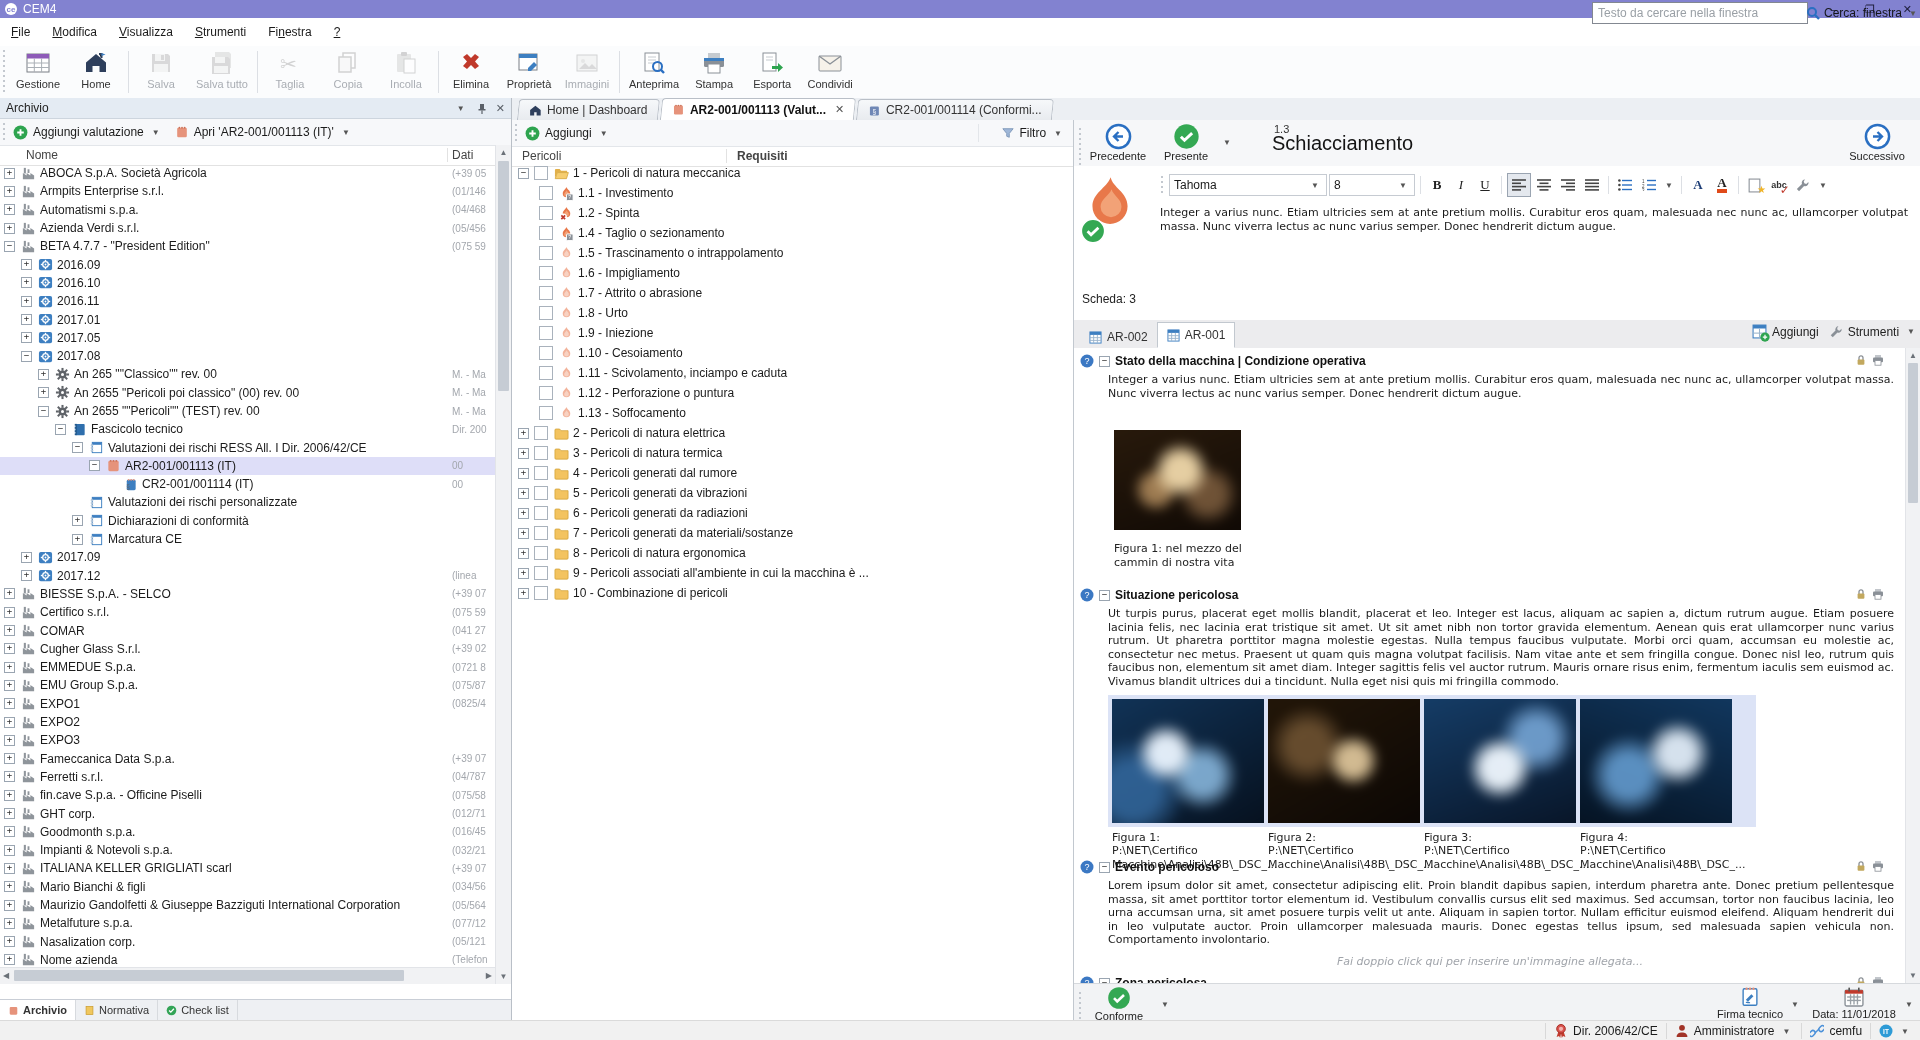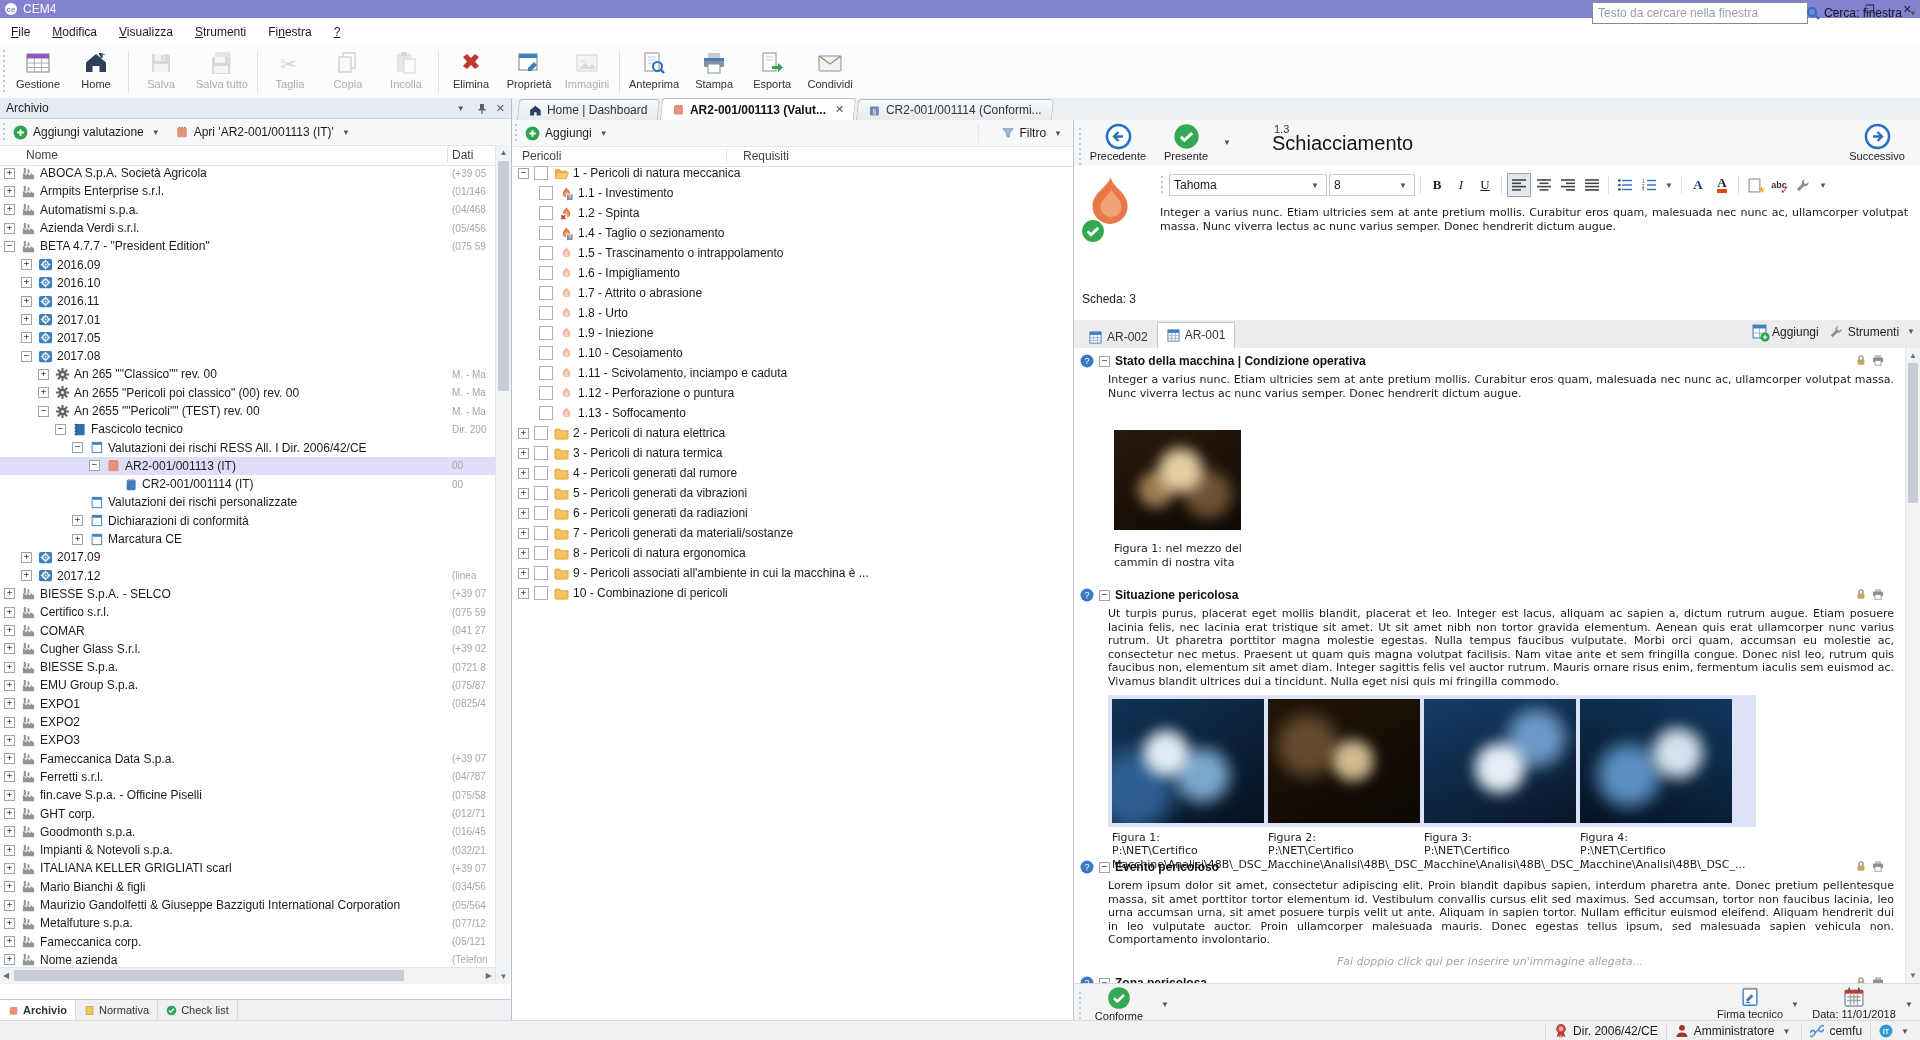--- a/index.html
+++ b/index.html
@@ -752,21 +752,21 @@
       </div>
       <div class="arow" style="padding-left:4px;">
         <span class="exp">+</span>
         <span class="ticn">
           <svg viewBox="0 0 16 16">
             <rect x="3" y="2" width="2.2" height="6" fill="#8f959b"></rect>
             <rect x="7" y="3.5" width="2" height="4" fill="#8f959b"></rect>
             <path d="M2 14V7.5l4 2.6V7.5l4 2.6V7.5l4 2.6V14z" fill="#8f959b"></path>
           </svg>
         </span>
-        <span>BIESSE S.p.a.</span>
+        <span>EMMEDUE S.p.a.</span>
         <span class="dati">(0721 8</span>
       </div>
       <div class="arow" style="padding-left:4px;">
         <span class="exp">+</span>
         <span class="ticn">
           <svg viewBox="0 0 16 16">
             <rect x="3" y="2" width="2.2" height="6" fill="#8f959b"></rect>
             <rect x="7" y="3.5" width="2" height="4" fill="#8f959b"></rect>
             <path d="M2 14V7.5l4 2.6V7.5l4 2.6V7.5l4 2.6V14z" fill="#8f959b"></path>
           </svg>
@@ -930,21 +930,21 @@
       </div>
       <div class="arow" style="padding-left:4px;">
         <span class="exp">+</span>
         <span class="ticn">
           <svg viewBox="0 0 16 16">
             <rect x="3" y="2" width="2.2" height="6" fill="#8f959b"></rect>
             <rect x="7" y="3.5" width="2" height="4" fill="#8f959b"></rect>
             <path d="M2 14V7.5l4 2.6V7.5l4 2.6V7.5l4 2.6V14z" fill="#8f959b"></path>
           </svg>
         </span>
-        <span>Fameccanica corp.</span>
+        <span>Nasalization corp.</span>
         <span class="dati">(05/121</span>
       </div>
       <div class="arow" style="padding-left:4px;">
         <span class="exp">+</span>
         <span class="ticn">
           <svg viewBox="0 0 16 16">
             <rect x="3" y="2" width="2.2" height="6" fill="#8f959b"></rect>
             <rect x="7" y="3.5" width="2" height="4" fill="#8f959b"></rect>
             <path d="M2 14V7.5l4 2.6V7.5l4 2.6V7.5l4 2.6V14z" fill="#8f959b"></path>
           </svg>
@@ -1048,21 +1048,21 @@
           <svg width="12" height="12" viewBox="0 0 14 14">
             <path d="M1 2h12L8.5 7.5V12l-3-1.2V7.5z" fill="#9fb7d8" stroke="#7a93b5"></path>
           </svg>
         </span>
       <span>Filtro</span>
       <span class="caret">▼</span>
     </span>
   </div>
   <div class="colhead">
     <span style="position:absolute;left:10px;top:2px;">Pericoli</span>
-    <span style="position:absolute;left:214px;top:2px;border-left:1px solid #e2e2e2;padding-left:16px;">Requisiti</span>
+    <span style="position:absolute;left:214px;top:2px;border-left:1px solid #e2e2e2;padding-left:10px;font-weight:bold;">Requisiti</span>
   </div>
   <div id="haztree">
       <div class="hrow">
         <span class="exp" style="margin-left:6px;">−</span>
         <span class="chk"></span>
         <span class="ticn">
           <svg viewBox="0 0 16 16">
             <path d="M1 4.2c0-.6.4-1 1-1h4l1.5 1.8H14v2H3.5L1 13z" fill="#e2b04a"></path>
             <path d="M3.5 7h11.8l-2 6.5H1.3z" fill="#f6cd6f" stroke="#d2a236" stroke-width=".8"></path>
           </svg>

